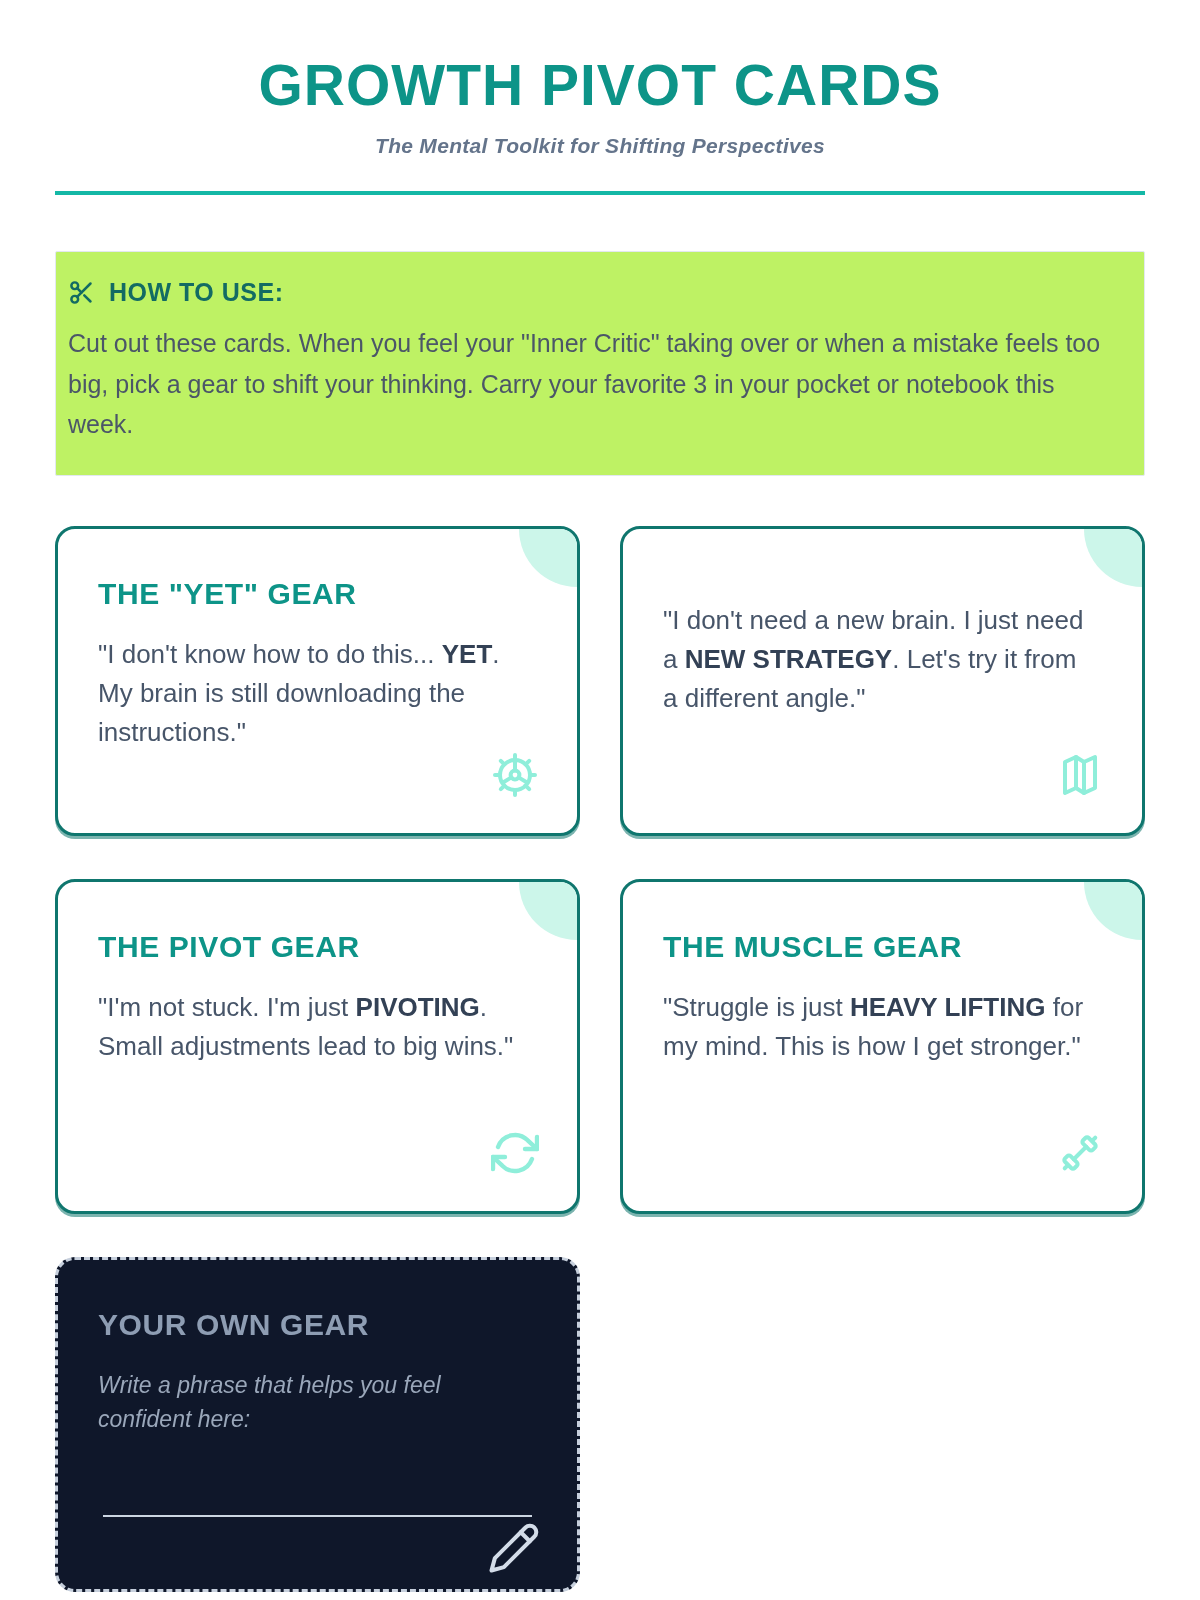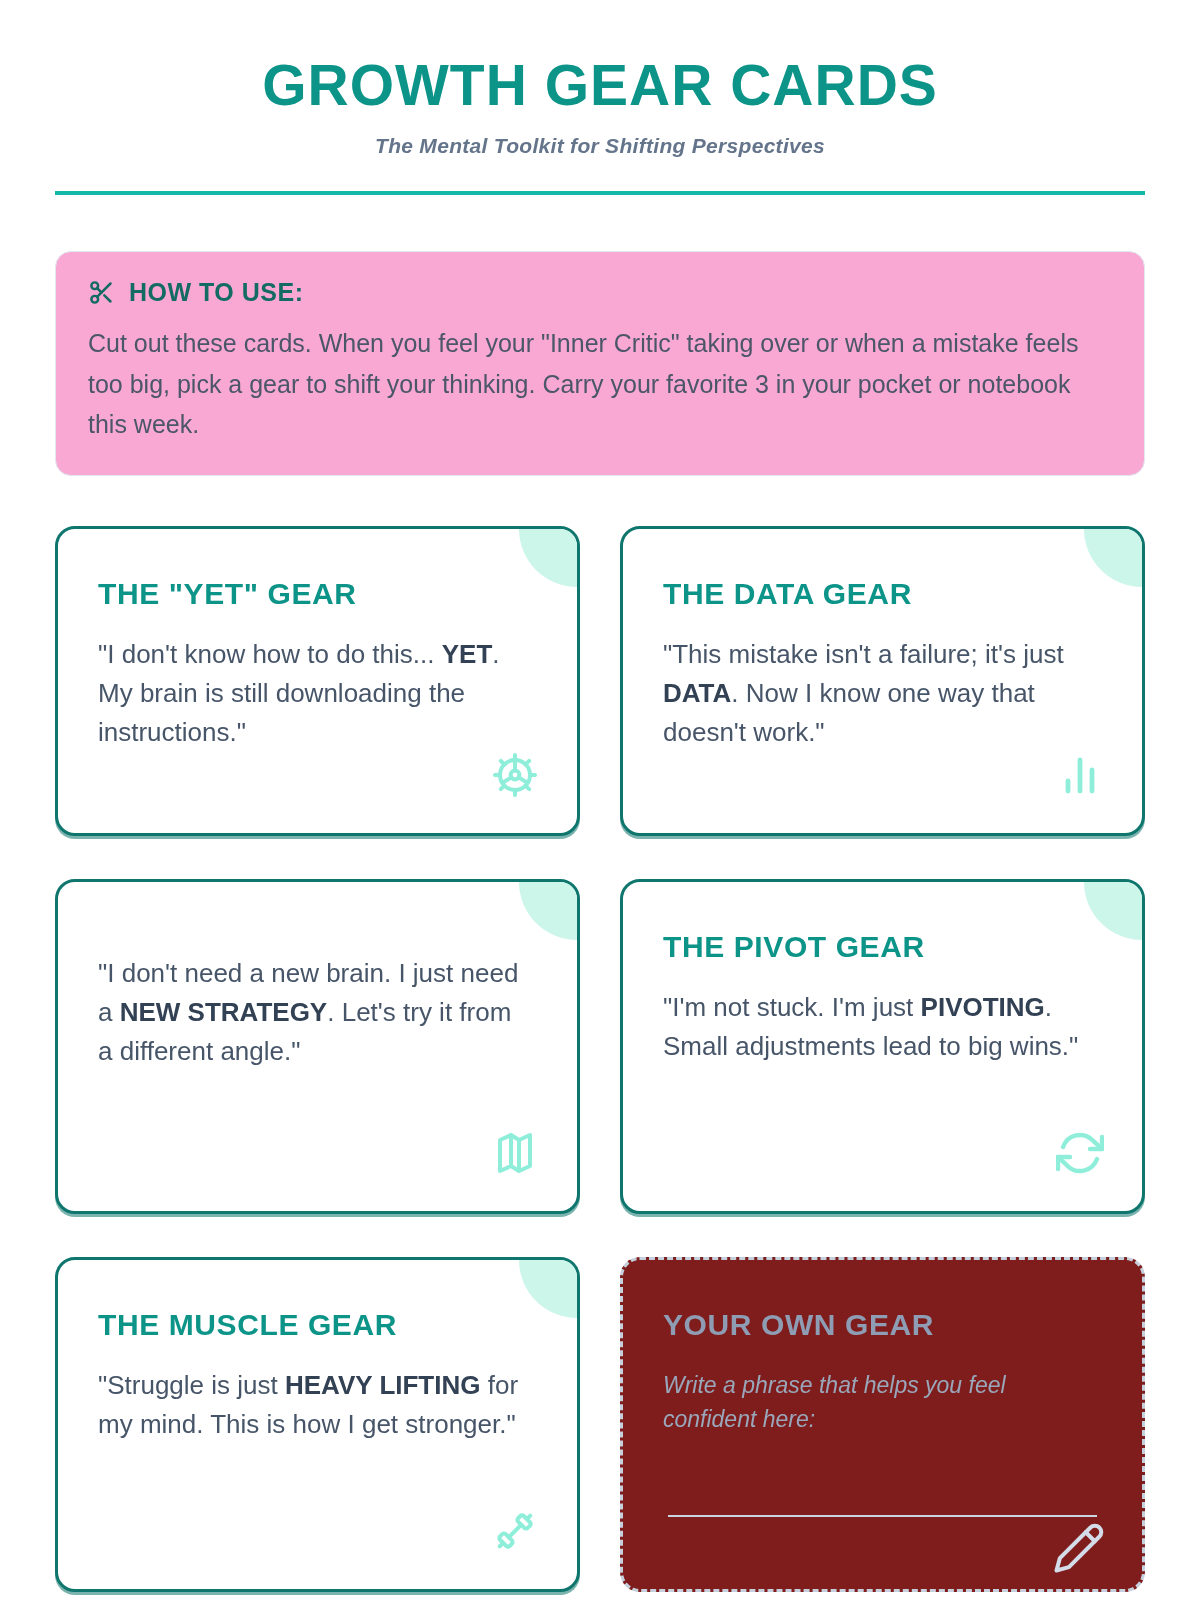--- a/index.html
+++ b/index.html
@@ -15,22 +15,22 @@
     color: #0d9488;
   }
   .subtitle {
     margin-top: 16px; font-size: 21px; font-style: italic; font-weight: bold;
     color: #64748b; letter-spacing: .3px;
   }
   .divider { margin-top: 33px; height: 4px; background: #14b8a6; border: none; }
 
   
   .howto {
-    margin-top: 56px; background: #f9a8d4; border: 1px solid #e2e8f0;
-    border-radius: 16px; padding: 26px 28px 30px 32px;
+    margin-top: 56px; background: #bef264; border: 1px solid #e2e8f0;
+    border-radius: 2px; padding: 26px 28px 30px 12px;
   }
   .howto-head { display: flex; align-items: center; gap: 14px; }
   .howto-title { font-size: 25px; font-weight: bold; color: #136b63; letter-spacing: .5px; }
   .howto-icon { width: 27px; height: 27px; color: #136b63; display: inline-block; }
   .howto-body { margin-top: 16px; font-size: 25px; line-height: 1.62; color: #4b5668; }
 
   
   .grid {
     margin-top: 50px; display: grid; grid-template-columns: 1fr 1fr;
     column-gap: 40px; row-gap: 43px;
@@ -50,41 +50,41 @@
   .card-quote { margin-top: 24px; font-size: 26px; line-height: 1.5; color: #475569; padding-right: 6px; }
   .card-quote b { color: #334155; }
   .card-icon {
     position: absolute; right: 38px; bottom: 34px; width: 48px; height: 48px;
     color: #8feeda;
   }
   .card-icon svg, .howto-icon svg { width: 100%; height: 100%; display: block; }
 
   
   .card.custom {
-    background: #7f1d1d; border: 3px dashed #c6cfdc; box-shadow: none;
+    background: #0f172a; border: 3px dashed #c6cfdc; box-shadow: none;
   }
   .card.custom .card-title { color: #8e9db3; }
   .custom-prompt {
     margin-top: 26px; font-size: 23px; font-style: italic; line-height: 1.5;
     color: #9aa7ba; max-width: 420px;
   }
   .write-line {
     position: absolute; left: 45px; right: 45px; bottom: 72px;
     border-bottom: 2px solid #cbd5e1;
   }
   .pencil { position: absolute; right: 36px; bottom: 14px; width: 54px; height: 54px; color: #d3dce8; }
   .pencil svg { width: 100%; height: 100%; display: block; }
 </style>
 </head>
 <body>
 
 <div class="page">
 
   <header class="header">
-    <h1 class="main-title">GROWTH GEAR CARDS</h1>
+    <h1 class="main-title">GROWTH PIVOT CARDS</h1>
     <div class="subtitle">The Mental Toolkit for Shifting Perspectives</div>
     <hr class="divider">
   </header>
 
   <section class="howto">
     <div class="howto-head">
       <span class="howto-icon">
         <svg viewBox="0 0 24 24" fill="none" stroke="currentColor" stroke-width="2.2" stroke-linecap="round" stroke-linejoin="round">
           <circle cx="6" cy="6" r="3"></circle>
             <circle cx="6" cy="18" r="3"></circle>
@@ -116,32 +116,20 @@
           <line x1="12" y1="19.5" x2="12" y2="22"></line>
           <line x1="6.7" y1="17.3" x2="4.9" y2="19.1"></line>
           <line x1="4.5" y1="12" x2="2" y2="12"></line>
           <line x1="6.7" y1="6.7" x2="4.9" y2="4.9"></line>
           <line x1="12" y1="4.5" x2="12" y2="2"></line>
           <line x1="17.3" y1="6.7" x2="19.1" y2="4.9"></line>
         </svg>
       </span>
     </article>
 
-    <article class="card">
-      <div class="corner"></div>
-      <h2 class="card-title">THE DATA GEAR</h2>
-      <p class="card-quote"><span>"This mistake isn't a failure; it's just </span><b>DATA</b><span>. Now I know one way that doesn't work."</span></p>
-      <span class="card-icon">
-        <svg viewBox="0 0 24 24" fill="none" stroke="currentColor" stroke-width="2.4" stroke-linecap="round">
-          <line x1="6" y1="20" x2="6" y2="15"></line>
-          <line x1="12" y1="20" x2="12" y2="4.5"></line>
-          <line x1="18" y1="20" x2="18" y2="9.5"></line>
-        </svg>
-      </span>
-    </article>
 
     <article class="card">
       <div class="corner"></div>
       <p class="card-quote"><span>"I don't need a new brain. I just need a </span><b>NEW STRATEGY</b><span>. Let's try it from a different angle."</span></p>
       <span class="card-icon">
         <svg viewBox="0 0 24 24" fill="none" stroke="currentColor" stroke-width="2" stroke-linecap="round" stroke-linejoin="round">
           <path d="M4.5 5.5 10 3l4 2.5L19.5 3v15.5L14 21l-4-2.5L4.5 21Z"></path>
           <line x1="10" y1="3" x2="10" y2="18.5"></line>
           <line x1="14" y1="5.5" x2="14" y2="21"></line>
         </svg>

